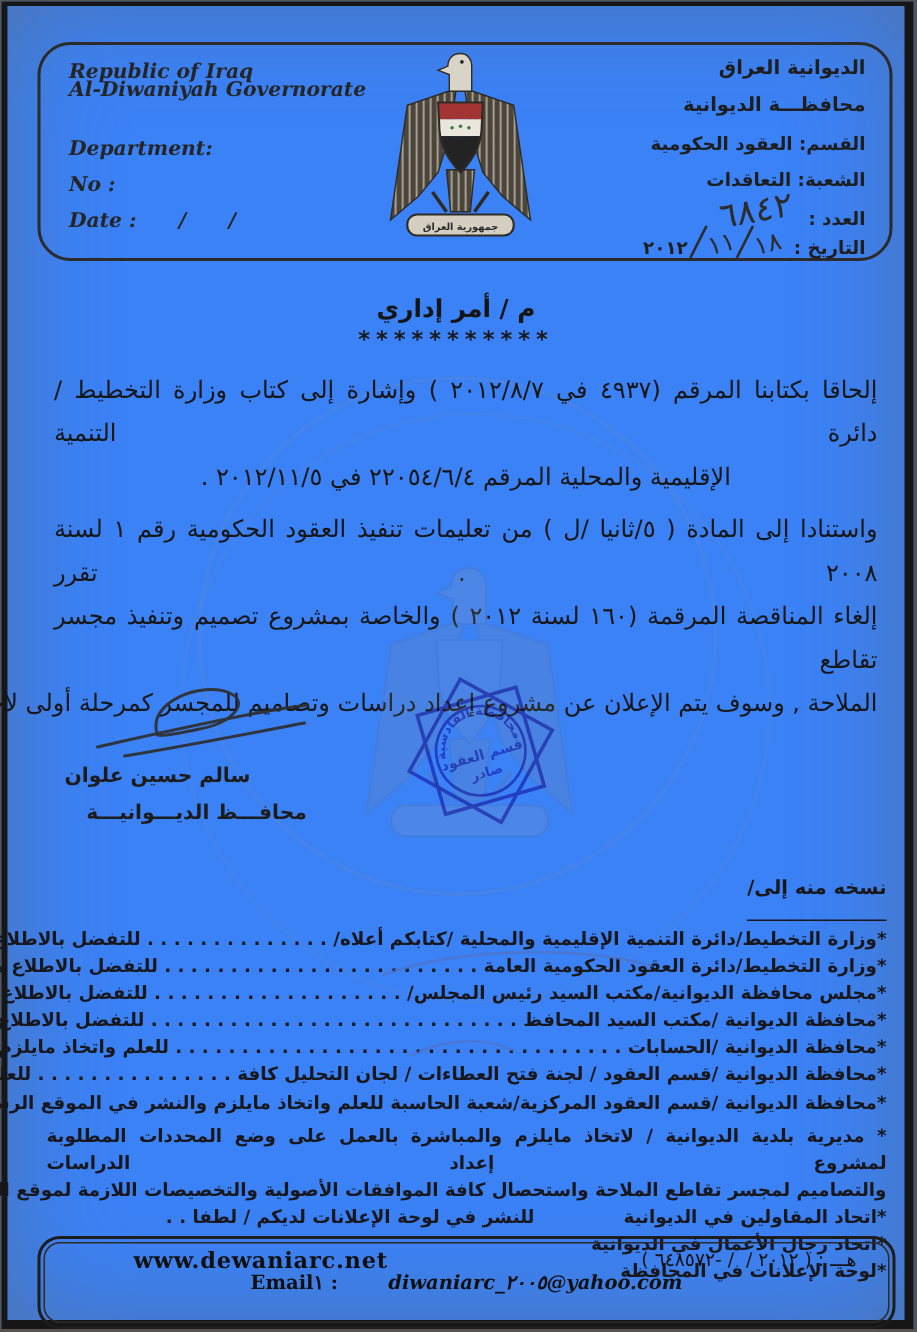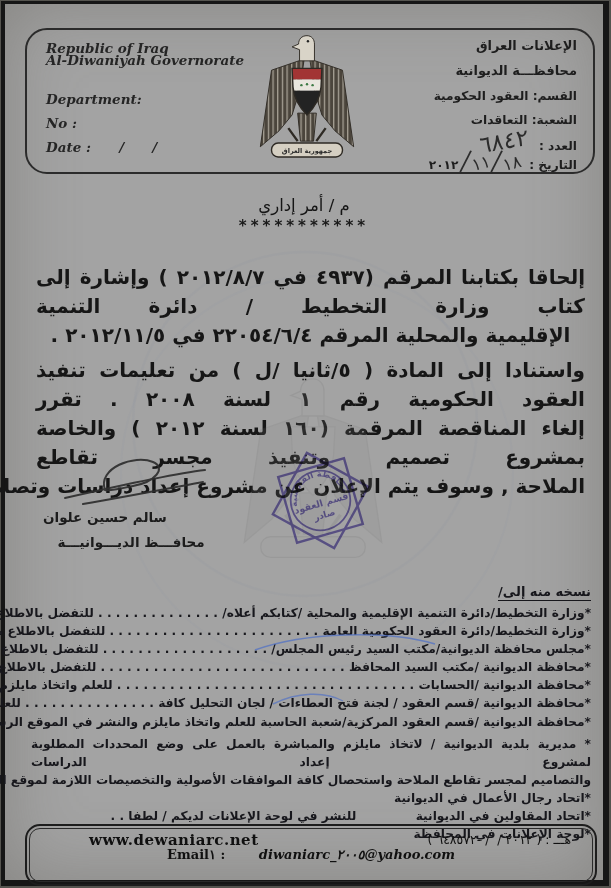--- a/index.html
+++ b/index.html
@@ -1,63 +1,63 @@
 <!DOCTYPE html>
 <html lang="ar"><head>
 <meta charset="utf-8">
 <style>
   html,body{margin:0;padding:0;background:#3a3a38;}
   .page{position:relative;width:611px;height:888px;overflow:hidden;background:#55544f;
         font-family:"DejaVu Sans",sans-serif;}
-  .paper{position:absolute;left:1px;top:1px;right:2px;bottom:2px;background:#a3a3a3;
+  .paper{position:absolute;left:1px;top:1px;right:2px;bottom:2px;background:#3b82f6;
          border-top:3px solid #161616;border-left:4px solid #161616;
          border-right:6px solid #161616;border-bottom:6px solid #161616;
          box-shadow:inset 0 0 70px rgba(100,98,92,.45);}
   
   .header-box{position:absolute;left:20px;top:24px;width:566px;height:142px;
               border:2px solid #2b2b2b;border-radius:22px;}
   .eng{position:absolute;white-space:pre;font:italic 600 13.5px "DejaVu Serif",serif;color:#252525;}
   .ar-line{position:absolute;right:26px;direction:rtl;text-align:right;
            font-weight:700;color:#1e1e1e;white-space:nowrap;}
   .sz13{font-size:13px}.sz12{font-size:12.2px}
   .num-row,.date-row{position:absolute;right:26px;direction:rtl;display:flex;align-items:flex-end;gap:3px;
            font-weight:700;color:#1e1e1e;}
   .hand{font-size:23px;font-weight:400;color:#2c2c2c;transform:rotate(-10deg) skewX(-6deg);
         letter-spacing:3px;display:inline-block;line-height:1;}
   .hand-sm{font-size:17px;font-weight:400;color:#2c2c2c;transform:rotate(-14deg);display:inline-block;line-height:1;}
   .hand-slash{font-size:21px;font-weight:400;color:#2c2c2c;transform:rotate(14deg) scaleY(1.35);
         display:inline-block;line-height:1;}
   
   .subject{position:absolute;left:0;right:0;top:192px;text-align:center;direction:rtl;
-           font-size:16.5px;font-weight:400;color:#151515;}
+           font-size:16.5px;font-weight:700;color:#151515;}
   .stars{position:absolute;left:0;right:0;top:213px;text-align:center;
          font-size:15px;font-weight:800;letter-spacing:4px;color:#1a1a1a;}
   
   .body-par{position:absolute;left:31px;top:241px;width:549px;direction:rtl;
-            font-size:20px;font-weight:700;color:#161616;line-height:29.2px;margin-top:18px;}
+            font-size:16px;font-weight:400;color:#161616;line-height:29.2px;}
   .bl{white-space:nowrap;}
   .bl.fill{white-space:normal;text-align:justify;text-align-last:justify;}
   .bl.start{text-align:center;}
   .mt{margin-top:5px;}
   
   .wm-circles{position:absolute;inset:0;pointer-events:none;}
   .wm-eagle{position:absolute;left:224px;top:368px;width:168px;height:206px;
             opacity:.17;filter:grayscale(1) contrast(.55);pointer-events:none;}
   
   .sig-svg{position:absolute;left:42px;top:442px;}
   .sig-name{position:absolute;left:38px;top:505px;width:176px;text-align:left;direction:rtl;
             font-size:13.5px;font-weight:800;color:#1c1c1c;}
   .sig-role{position:absolute;left:38px;top:530px;width:176px;text-align:center;direction:rtl;
             font-size:13.5px;font-weight:800;color:#1c1c1c;}
   .stamp{position:absolute;left:256px;top:436px;width:119px;height:121px;
          mix-blend-mode:multiply;opacity:.9;}
   
   .dist{position:absolute;left:26px;top:577px;width:560px;direction:rtl;color:#17171c;}
   .dist-h{display:inline-block;font-size:13px;font-weight:800;border-bottom:1.5px solid #17171c;
-          padding-bottom:1px;margin-bottom:3px;}
+          padding-bottom:13px;margin-bottom:3px;}
   .di{font-size:12.2px;font-weight:700;line-height:18.1px;white-space:nowrap;}
   .di.wrapline{white-space:normal;text-align:justify;text-align-last:justify;}
   .gap-top{margin-top:4px;}
   
   .pen{position:absolute;inset:0;pointer-events:none;}
   
   .footer-box{position:absolute;left:20px;top:820px;width:568px;height:58px;
               border:2.5px solid #1d1d1d;border-radius:15px;}
   .footer-in{position:absolute;inset:2px;border:1px solid #2a2a2a;border-radius:11px;}
   .website{position:absolute;left:62px;top:5px;font:800 15px "DejaVu Serif",serif;color:#101010;letter-spacing:.5px;}
@@ -110,21 +110,21 @@
           <circle cx="60" cy="57" r="1.3" fill="#3c7a45"></circle>
           <circle cx="66" cy="58" r="1.3" fill="#3c7a45"></circle>
         </g>
         <path d="M44,40 L76,40 L75,60 C74,73 68,82 60,90 C52,82 46,73 45,60 Z" fill="none" stroke-width="1.5"></path>
         <path d="M40,104 L50,118 M80,104 L70,118" stroke-width="2.5" fill="none"></path>
         <rect x="22" y="120" width="76" height="15" rx="7" fill="#d5cfc2" stroke-width="1.5"></rect>
         <text x="60" y="131" font-size="7" text-anchor="middle" fill="#2b2b2b" stroke="none" font-weight="bold">جمهورية العراق</text>
       </g>
     </svg>
 
-    <div class="ar-line sz13" style="top:34px">الإعلانات العراق</div>
+    <div class="ar-line sz13" style="top:34px">الديوانية العراق</div>
     <div class="ar-line sz13" style="top:59px">محافظـــة الديوانية</div>
     <div class="ar-line sz12" style="top:85px">القسم: العقود الحكومية</div>
     <div class="ar-line sz12" style="top:109px">الشعبة: التعاقدات</div>
 
     <div class="num-row sz12" style="top:126px">
       <span>العدد :</span>
       <span class="hand" style="margin-right:8px">٦٨٤٢</span>
     </div>
     <div class="date-row sz12" style="top:147px">
       <span>التاريخ :</span>
@@ -188,22 +188,22 @@
       <div><span class="dist-h">نسخه منه إلى/</span></div>
       <div class="di">*وزارة التخطيط/دائرة التنمية الإقليمية والمحلية /كتابكم أعلاه/ . . . . . . . . . . . . . . للتفضل بالاطلاع مع التقدير . .</div>
       <div class="di">*وزارة التخطيط/دائرة العقود الحكومية العامة . . . . . . . . . . . . . . . . . . . . . . . . للتفضل بالاطلاع مع التقدير . .</div>
       <div class="di">*مجلس محافظة الديوانية/مكتب السيد رئيس المجلس/ . . . . . . . . . . . . . . . . . . . للتفضل بالاطلاع / مع التقدير . .</div>
       <div class="di">*محافظة الديوانية /مكتب السيد المحافظ . . . . . . . . . . . . . . . . . . . . . . . . . . . . للتفضل بالاطلاع مع التقدير . .</div>
       <div class="di">*محافظة الديوانية /الحسابات . . . . . . . . . . . . . . . . . . . . . . . . . . . . . . . . . . للعلم واتخاذ مايلزم لطفا .</div>
       <div class="di">*محافظة الديوانية /قسم العقود / لجنة فتح العطاءات / لجان التحليل كافة . . . . . . . . . . . . . . . للعلم واتخاذ مايلزم لطفا .</div>
       <div class="di">*محافظة الديوانية /قسم العقود المركزية/شعبة الحاسبة للعلم واتخاذ مايلزم والنشر في الموقع الرسمي . . . . لطفا .</div>
       <div class="di wrapline gap-top">* مديرية بلدية الديوانية / لاتخاذ مايلزم والمباشرة بالعمل على وضع المحددات المطلوبة لمشروع إعداد الدراسات</div>
       <div class="di">والتصاميم لمجسر تقاطع الملاحة واستحصال كافة الموافقات الأصولية والتخصيصات اللازمة لموقع المشروع .</div>
+      <div class="di">*اتحاد المقاولين في الديوانية&nbsp;&nbsp;&nbsp;&nbsp;&nbsp;&nbsp;&nbsp;&nbsp;&nbsp;&nbsp;&nbsp;&nbsp;&nbsp;&nbsp;للنشر في لوحة الإعلانات لديكم / لطفا . .</div>
       <div class="di">*اتحاد رجال الأعمال في الديوانية</div>
-      <div class="di">*اتحاد المقاولين في الديوانية&nbsp;&nbsp;&nbsp;&nbsp;&nbsp;&nbsp;&nbsp;&nbsp;&nbsp;&nbsp;&nbsp;&nbsp;&nbsp;&nbsp;للنشر في لوحة الإعلانات لديكم / لطفا . .</div>
       <div class="di">*لوحة الإعلانات في المحافظة</div>
     </div>
 
     <svg class="pen" width="611" height="888">
       <path d="M250,646 C300,628 382,626 430,640" fill="none" stroke="#5272c4" stroke-width="1.6" opacity="0.75"></path>
       <path d="M268,700 C292,688 320,687 338,697" fill="none" stroke="#5272c4" stroke-width="1.4" opacity="0.7"></path>
     </svg>
 
     <div class="footer-box">
       <div class="footer-in"></div>

